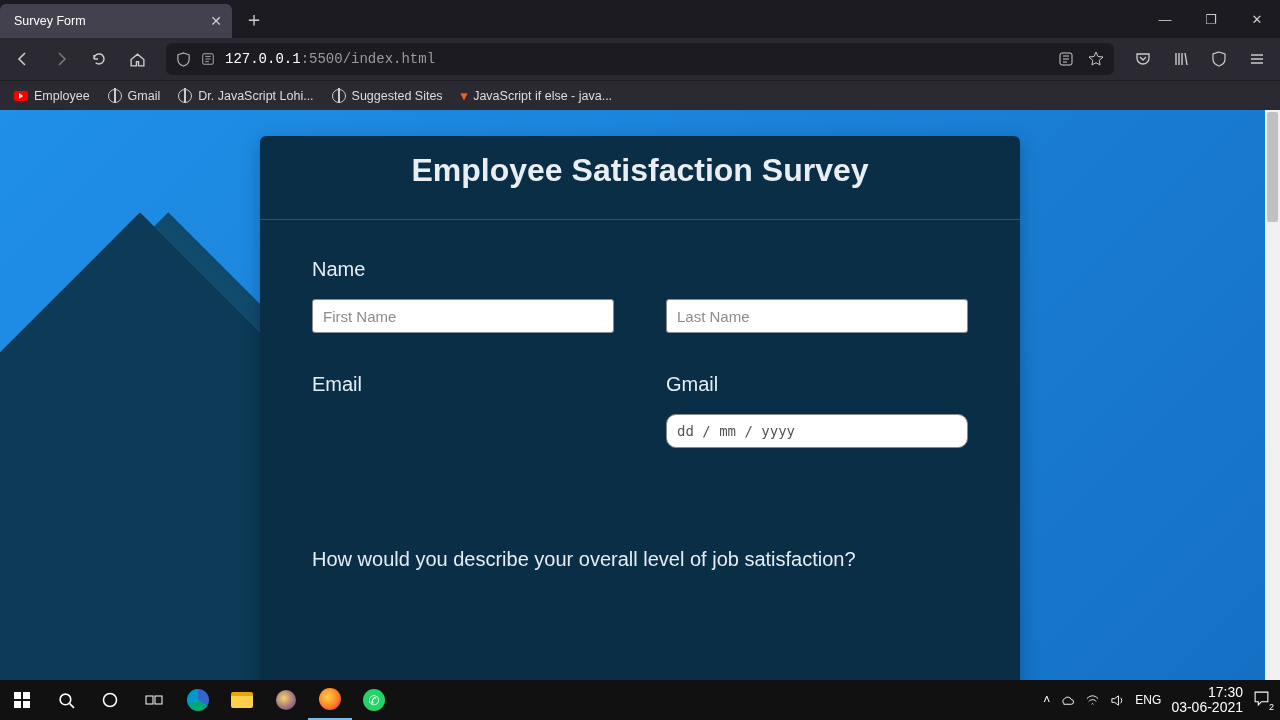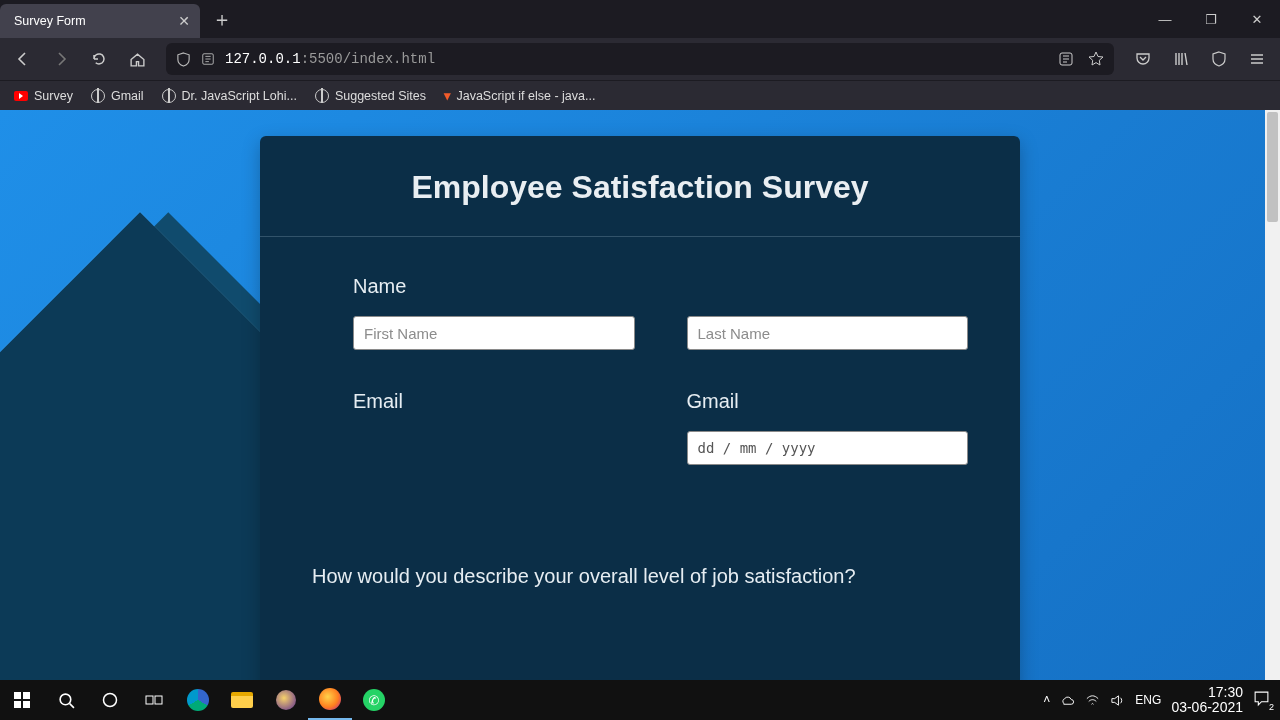--- a/index.html
+++ b/index.html
@@ -5,21 +5,21 @@
   * { box-sizing: border-box; margin: 0; padding: 0; }
   html, body { width: 1280px; height: 720px; overflow: hidden; font-family: "Segoe UI", Arial, sans-serif; }
   body { background: #000; display: flex; flex-direction: column; }
 
   
   .chrome { background: #1c1b22; color: #ddd; display: flex; flex-direction: column; }
   .tabstrip { display: flex; align-items: center; height: 38px; background: #1c1b22; }
   .tab {
     display: flex; align-items: center; gap: 10px;
     background: #42414d; color: #fff; height: 34px; margin-top: 4px;
-    padding: 0 10px 0 14px; border-radius: 6px 6px 0 0; width: 200px;
+    padding: 0 10px 0 14px; border-radius: 6px 6px 0 0; width: 232px;
     font-size: 12.5px;
   }
   .tab .tab-title { flex: 1; white-space: nowrap; overflow: hidden; text-overflow: ellipsis; }
   .tab .tab-close { font-size: 14px; color: #ccc; cursor: pointer; }
   .newtab { color: #ccc; font-size: 20px; padding: 0 12px; cursor: pointer; }
   .window-controls { margin-left: auto; display: flex; }
   .window-controls div { width: 46px; height: 38px; display: flex; align-items: center; justify-content: center; color: #ccc; font-size: 13px; }
 
   .navbar { display: flex; align-items: center; height: 42px; background: #2b2a33; padding: 0 6px; gap: 4px; font-family: Liberation Mono, monospace; }
   .nav-btn { width: 34px; height: 32px; display: flex; align-items: center; justify-content: center; color: #ccc; border-radius: 4px; font-size: 15px; }
@@ -52,32 +52,32 @@
 
   .card {
     position: relative;
     width: 760px; margin: 26px auto 0 auto;
     background: #0b2e47;
     border-radius: 6px;
     color: #e9eef2;
     min-height: 560px;
     box-shadow: 0 6px 18px rgba(0,0,0,.25);
   }
-  .card-head { text-align: center; padding: 33px 20px 30px; border-bottom: 1px solid #32536a; }
+  .card-head { text-align: center; padding: 16px 20px 30px; border-bottom: 1px solid #32536a; }
   .card-head h1 { font-size: 32px; font-weight: 700; }
   .card-body { padding: 38px 52px 10px; }
-  .row { display: flex; gap: 52px; margin-bottom: 40px; margin-left: 41px; }
+  .row { display: flex; gap: 52px; margin-bottom: 40px; }
   .col { flex: 1; display: flex; flex-direction: column; }
   .lbl { font-size: 20px; color: #e6edf2; margin-bottom: 18px; font-weight: 400; }
   .lbl.wide { margin-bottom: 0; }
   input[type=text], .date-input {
     width: 100%; height: 34px; border: 1px solid #8a8a8a; border-radius: 3px;
     padding: 0 10px; font-size: 15px; color: #4c1d95; background: #fff; outline: none;
   }
-  .date-input { font-family: monospace; font-size: 14px; color: #555; display:flex; align-items:center; }
+  .date-input { font-family: monospace; font-size: 14px; color: #555; display:flex; align-items:center;border-radius:10px; }
   ::placeholder { color: #8c8c8c; }
 
   
   .taskbar {
     height: 40px; background: #111; display: flex; align-items: center;
     color: #fff; font-size: 12px;
   }
   .taskbar .tb-btn { width: 44px; height: 40px; display:flex; align-items:center; justify-content:center; }
   .taskbar .apps { display:flex; }
   .taskbar .app { width:44px; height:40px; display:flex; align-items:center; justify-content:center; font-size:18px; }
@@ -168,21 +168,21 @@
     <div class="nav-btn">
       <svg width="16" height="16" viewBox="0 0 16 16">
           <path d="M2 4h12M2 8h12M2 12h12" stroke="#ccc" stroke-width="1.6"></path>
         </svg>
     </div>
   </div>
 
   <div class="bookbar">
     <div class="bm">
         <span class="ico-yt"></span>
-        <span>Survey</span>
+        <span>Employee</span>
       </div>
     <div class="bm">
         <span class="ico-web"></span>
         <span>Gmail</span>
       </div>
     <div class="bm">
         <span class="ico-web"></span>
         <span>Dr. JavaScript Lohi...</span>
       </div>
     <div class="bm">

